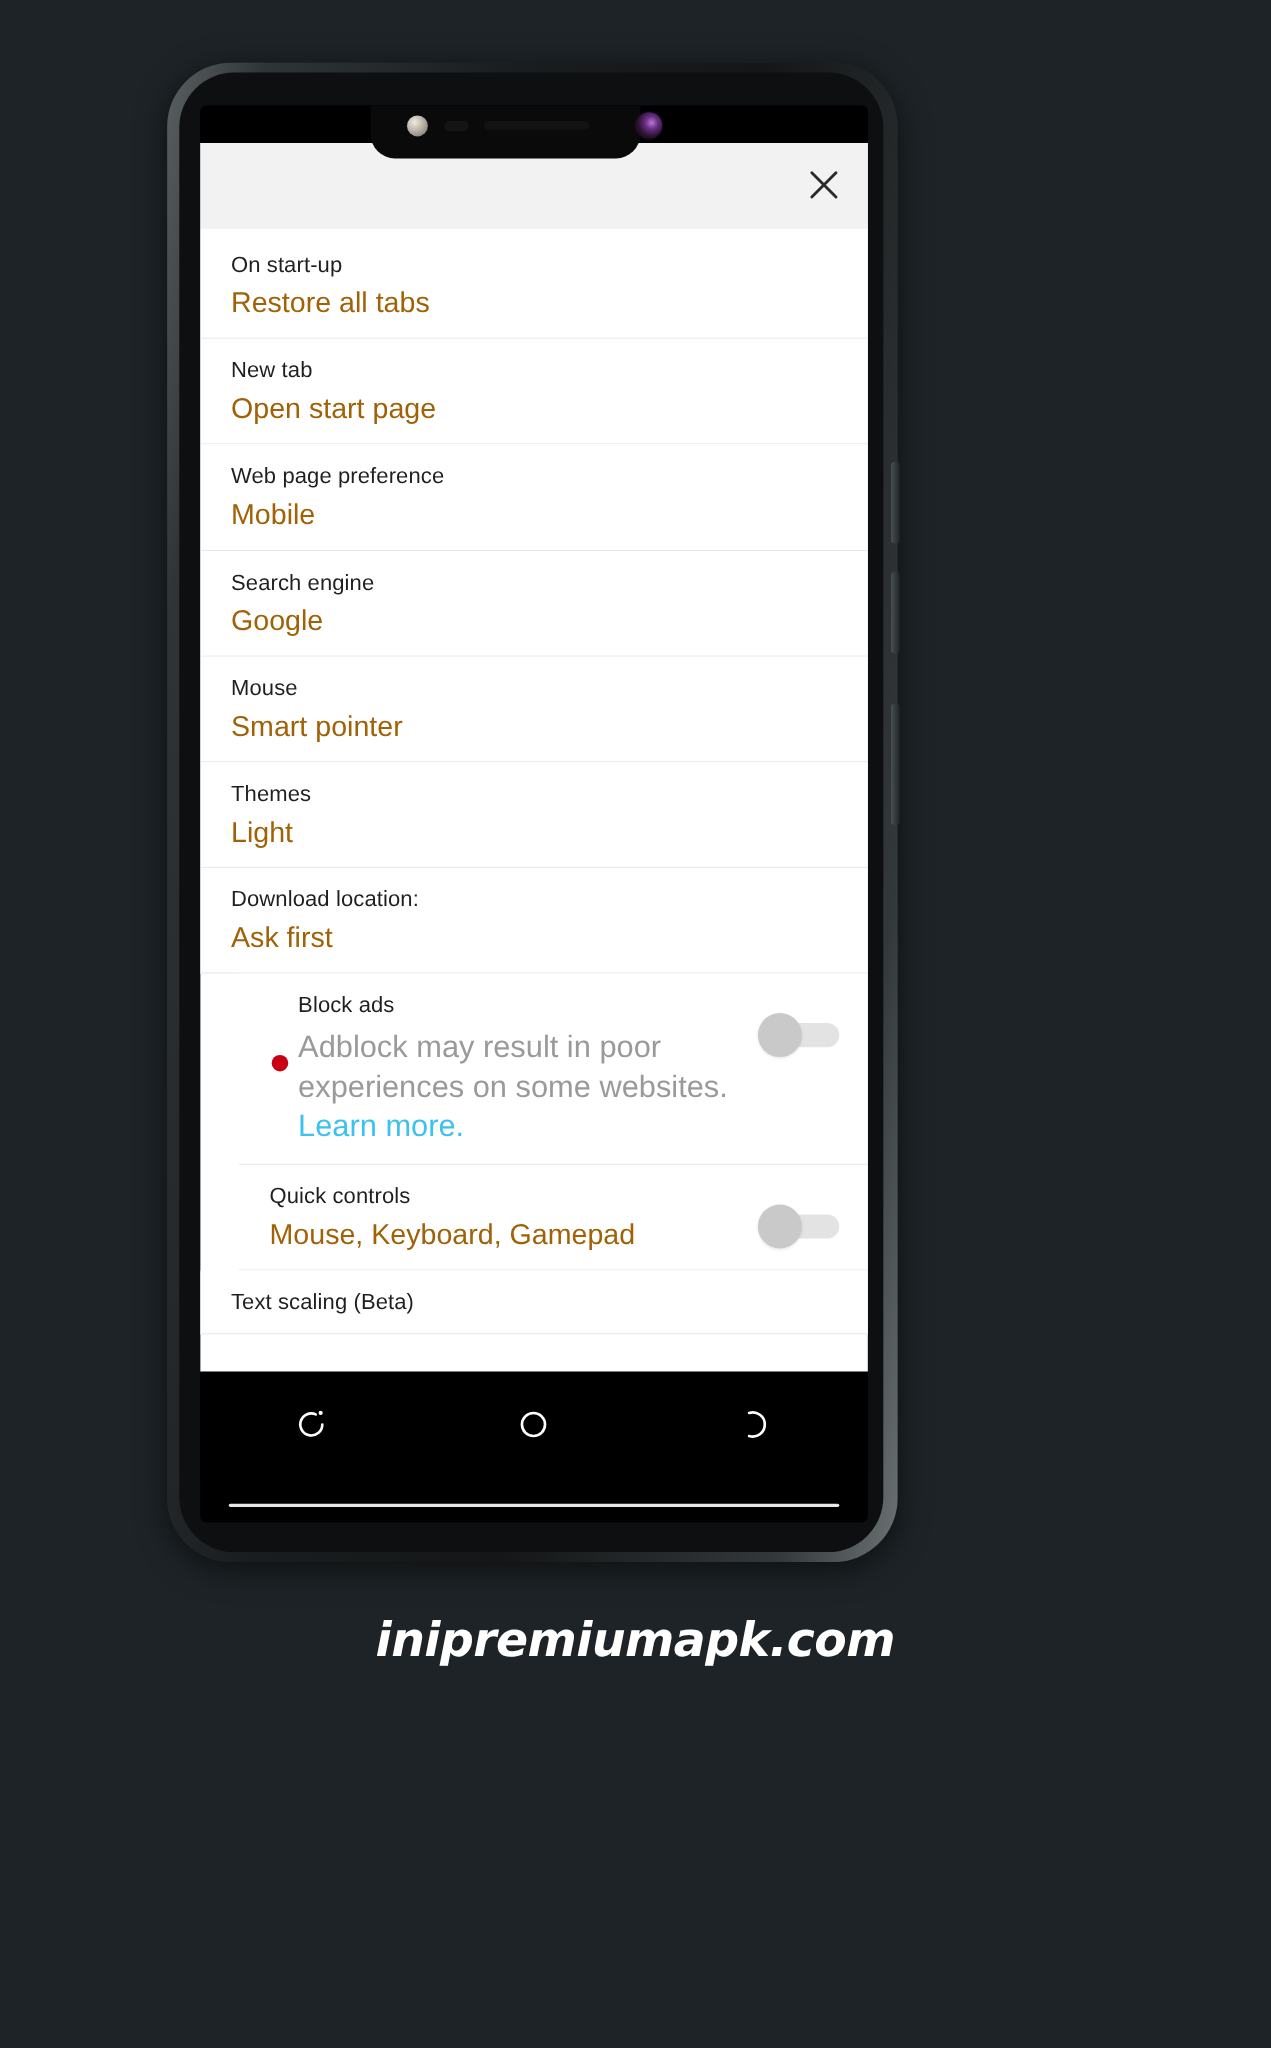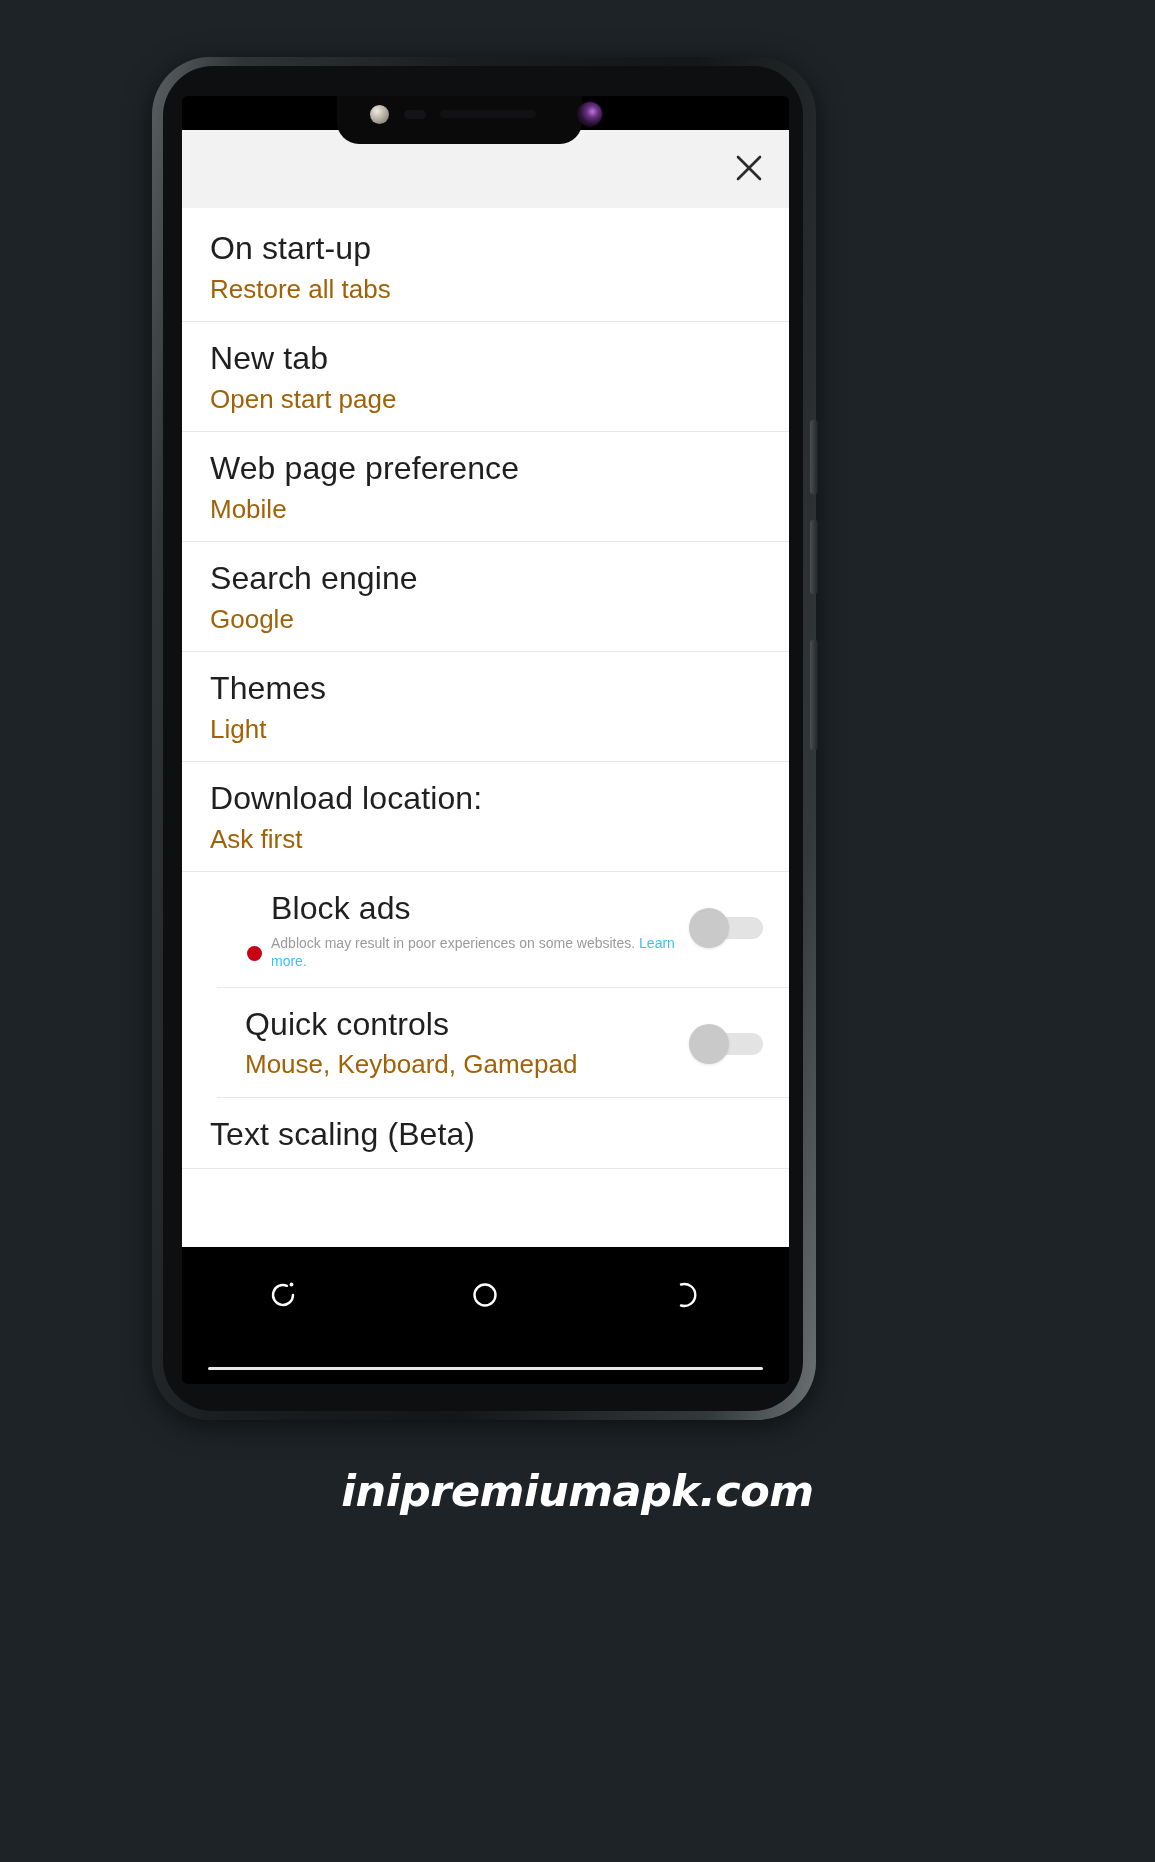--- a/index.html
+++ b/index.html
@@ -147,21 +147,21 @@
     padding: 0;
   }
   .setting-row {
     position: relative;
     padding: 18px 28px 16px 28px;
     border-bottom: 1px solid #e8e8e8;
     background: #fff;
   }
   .setting-row:first-child { padding-top: 22px; }
   .setting-title {
-    font-size: 32px;
+    font-size: 20px;
     color: #1f1f1f;
     line-height: 1.15;
     letter-spacing: 0.1px;
   }
   .setting-value {
     font-size: 26px;
     color: #a16207;
     margin-top: 7px;
     line-height: 1.2;
   }
@@ -182,21 +182,21 @@
   .warn-dot {
     position: absolute;
     left: 30px;
     top: 74px;
     width: 15px;
     height: 15px;
     border-radius: 50%;
     background: #c70014;
   }
   .setting-desc {
-    font-size: 14px;
+    font-size: 28px;
     color: #9a9a9a;
     margin-top: 8px;
     line-height: 1.28;
     max-width: 430px;
   }
   .learn-more {
     color: #3cc2ef;
     cursor: pointer;
   }
 
@@ -321,20 +321,24 @@
         <div class="setting-row">
           <div class="setting-title">Web page preference</div>
           <div class="setting-value">Mobile</div>
         </div>
 
         <div class="setting-row">
           <div class="setting-title">Search engine</div>
           <div class="setting-value">Google</div>
         </div>
 
+        <div class="setting-row">
+          <div class="setting-title">Mouse</div>
+          <div class="setting-value">Smart pointer</div>
+        </div>
 
         <div class="setting-row">
           <div class="setting-title">Themes</div>
           <div class="setting-value">Light</div>
         </div>
 
         <div class="setting-row">
           <div class="setting-title">Download location:</div>
           <div class="setting-value">Ask first</div>
         </div>

